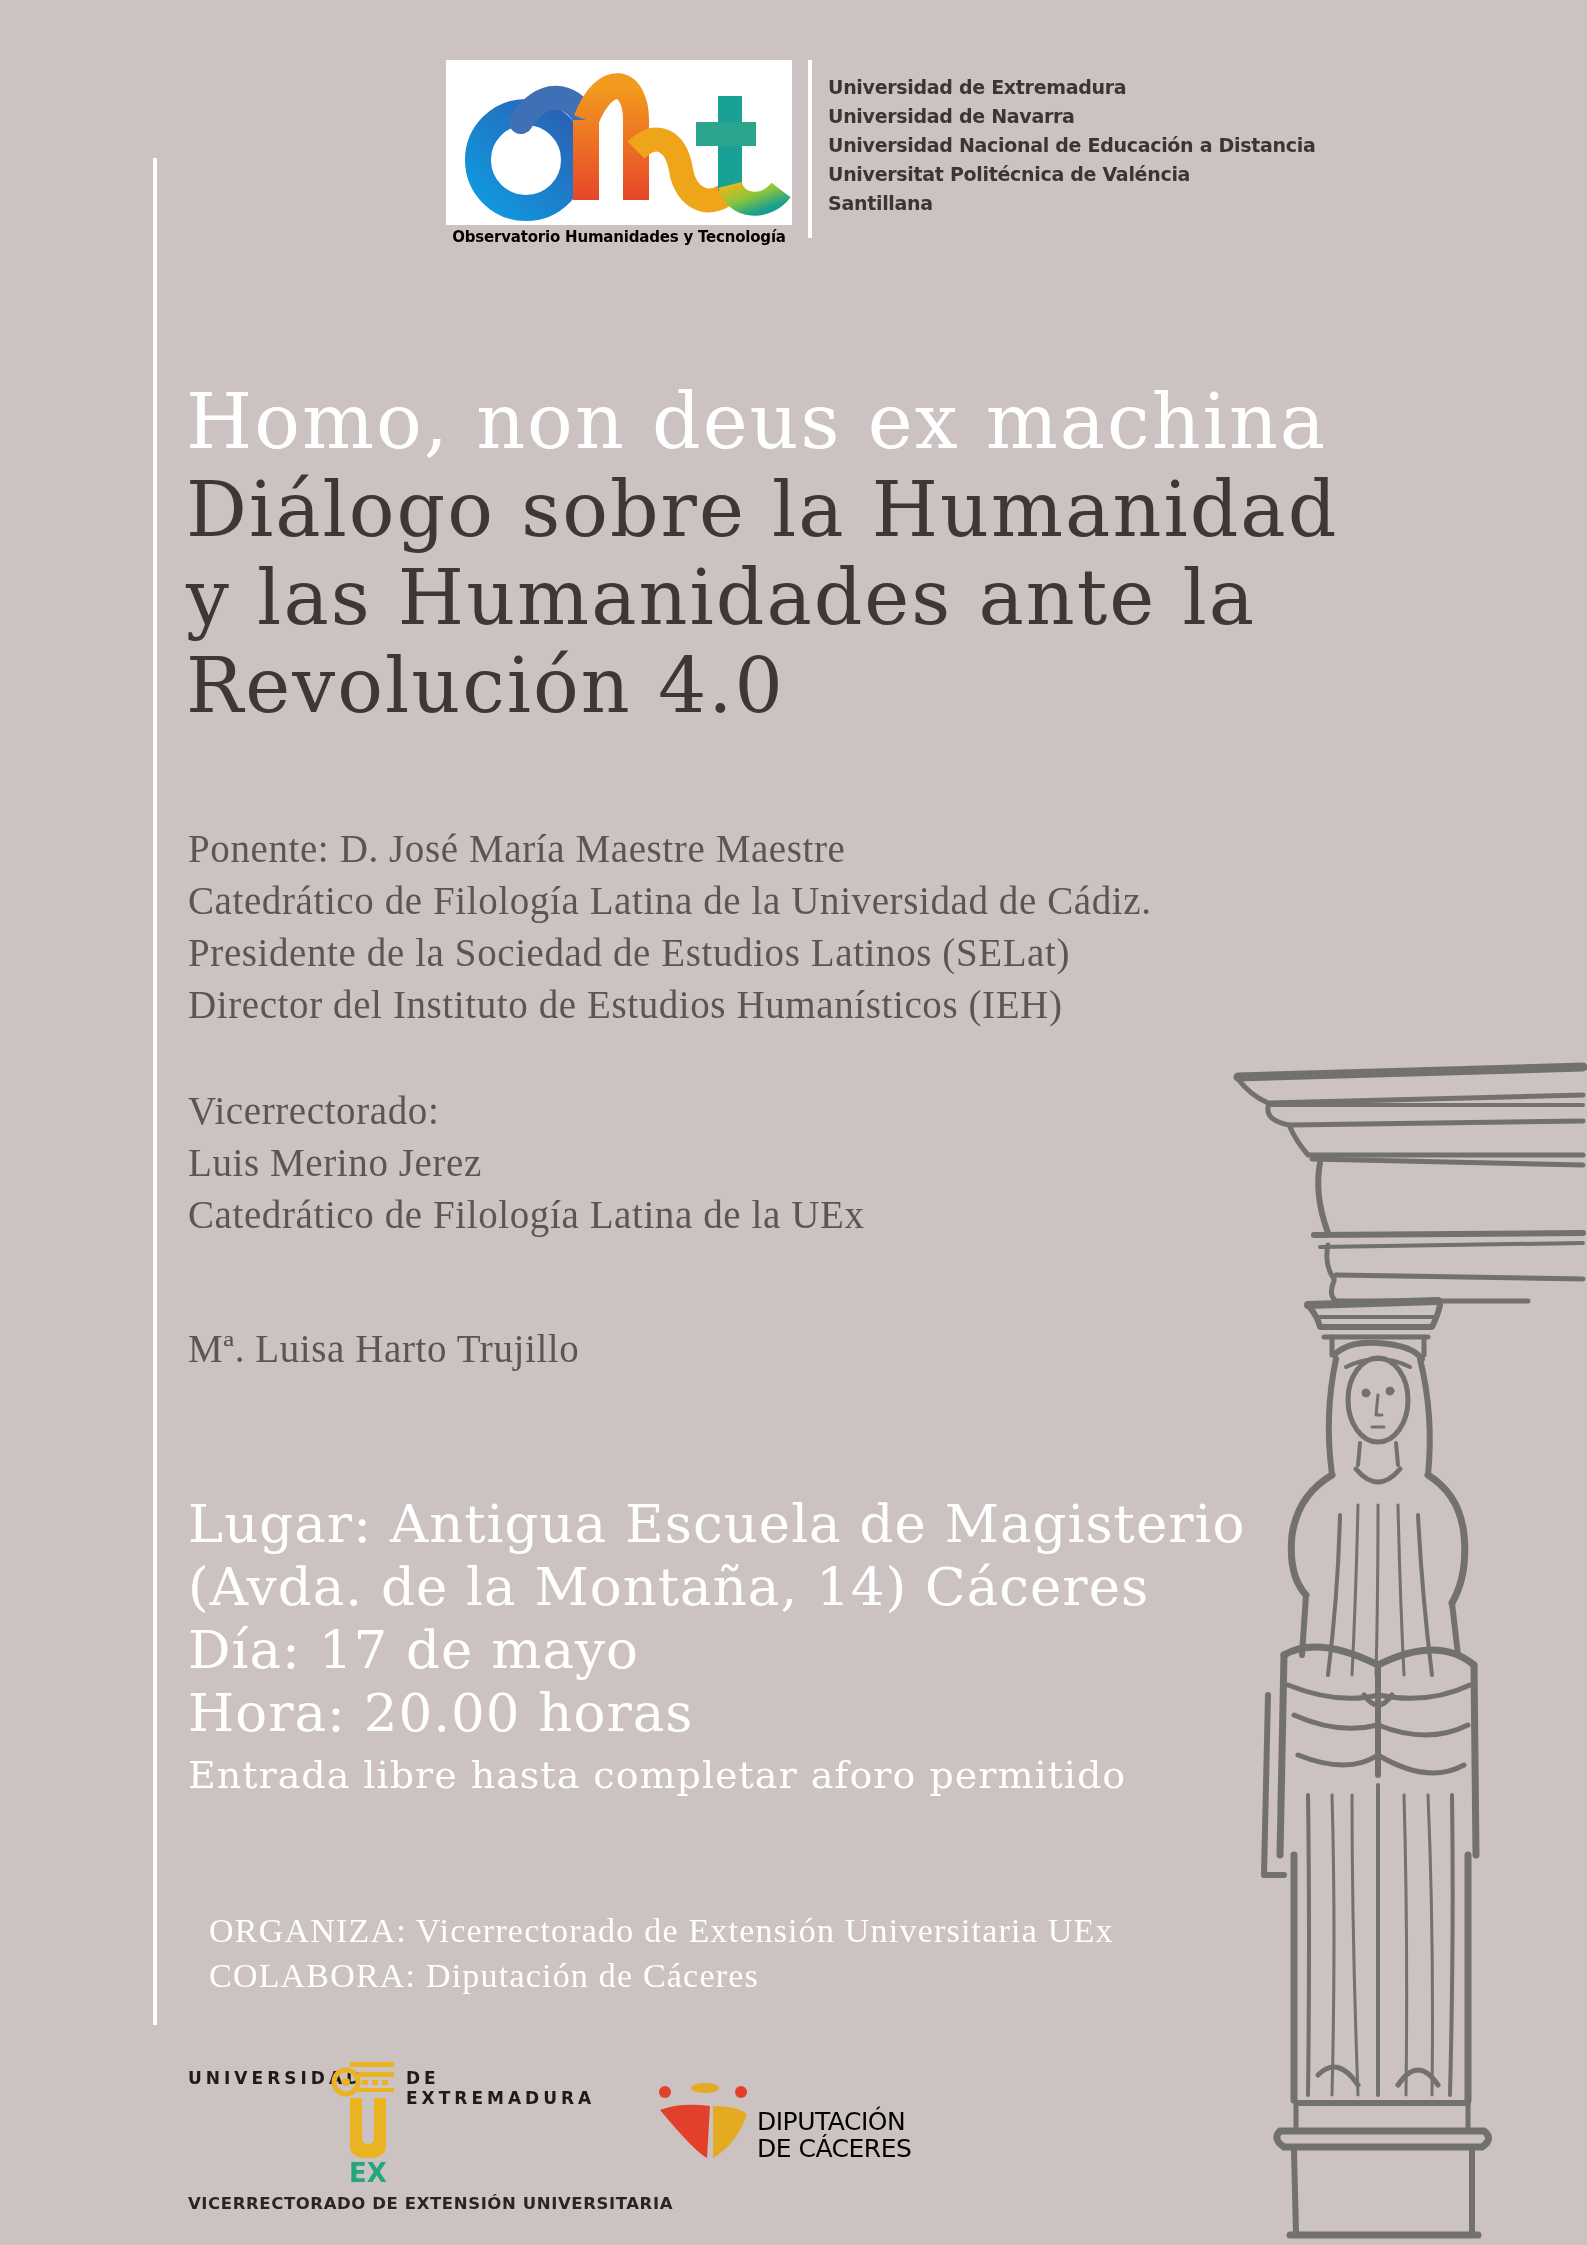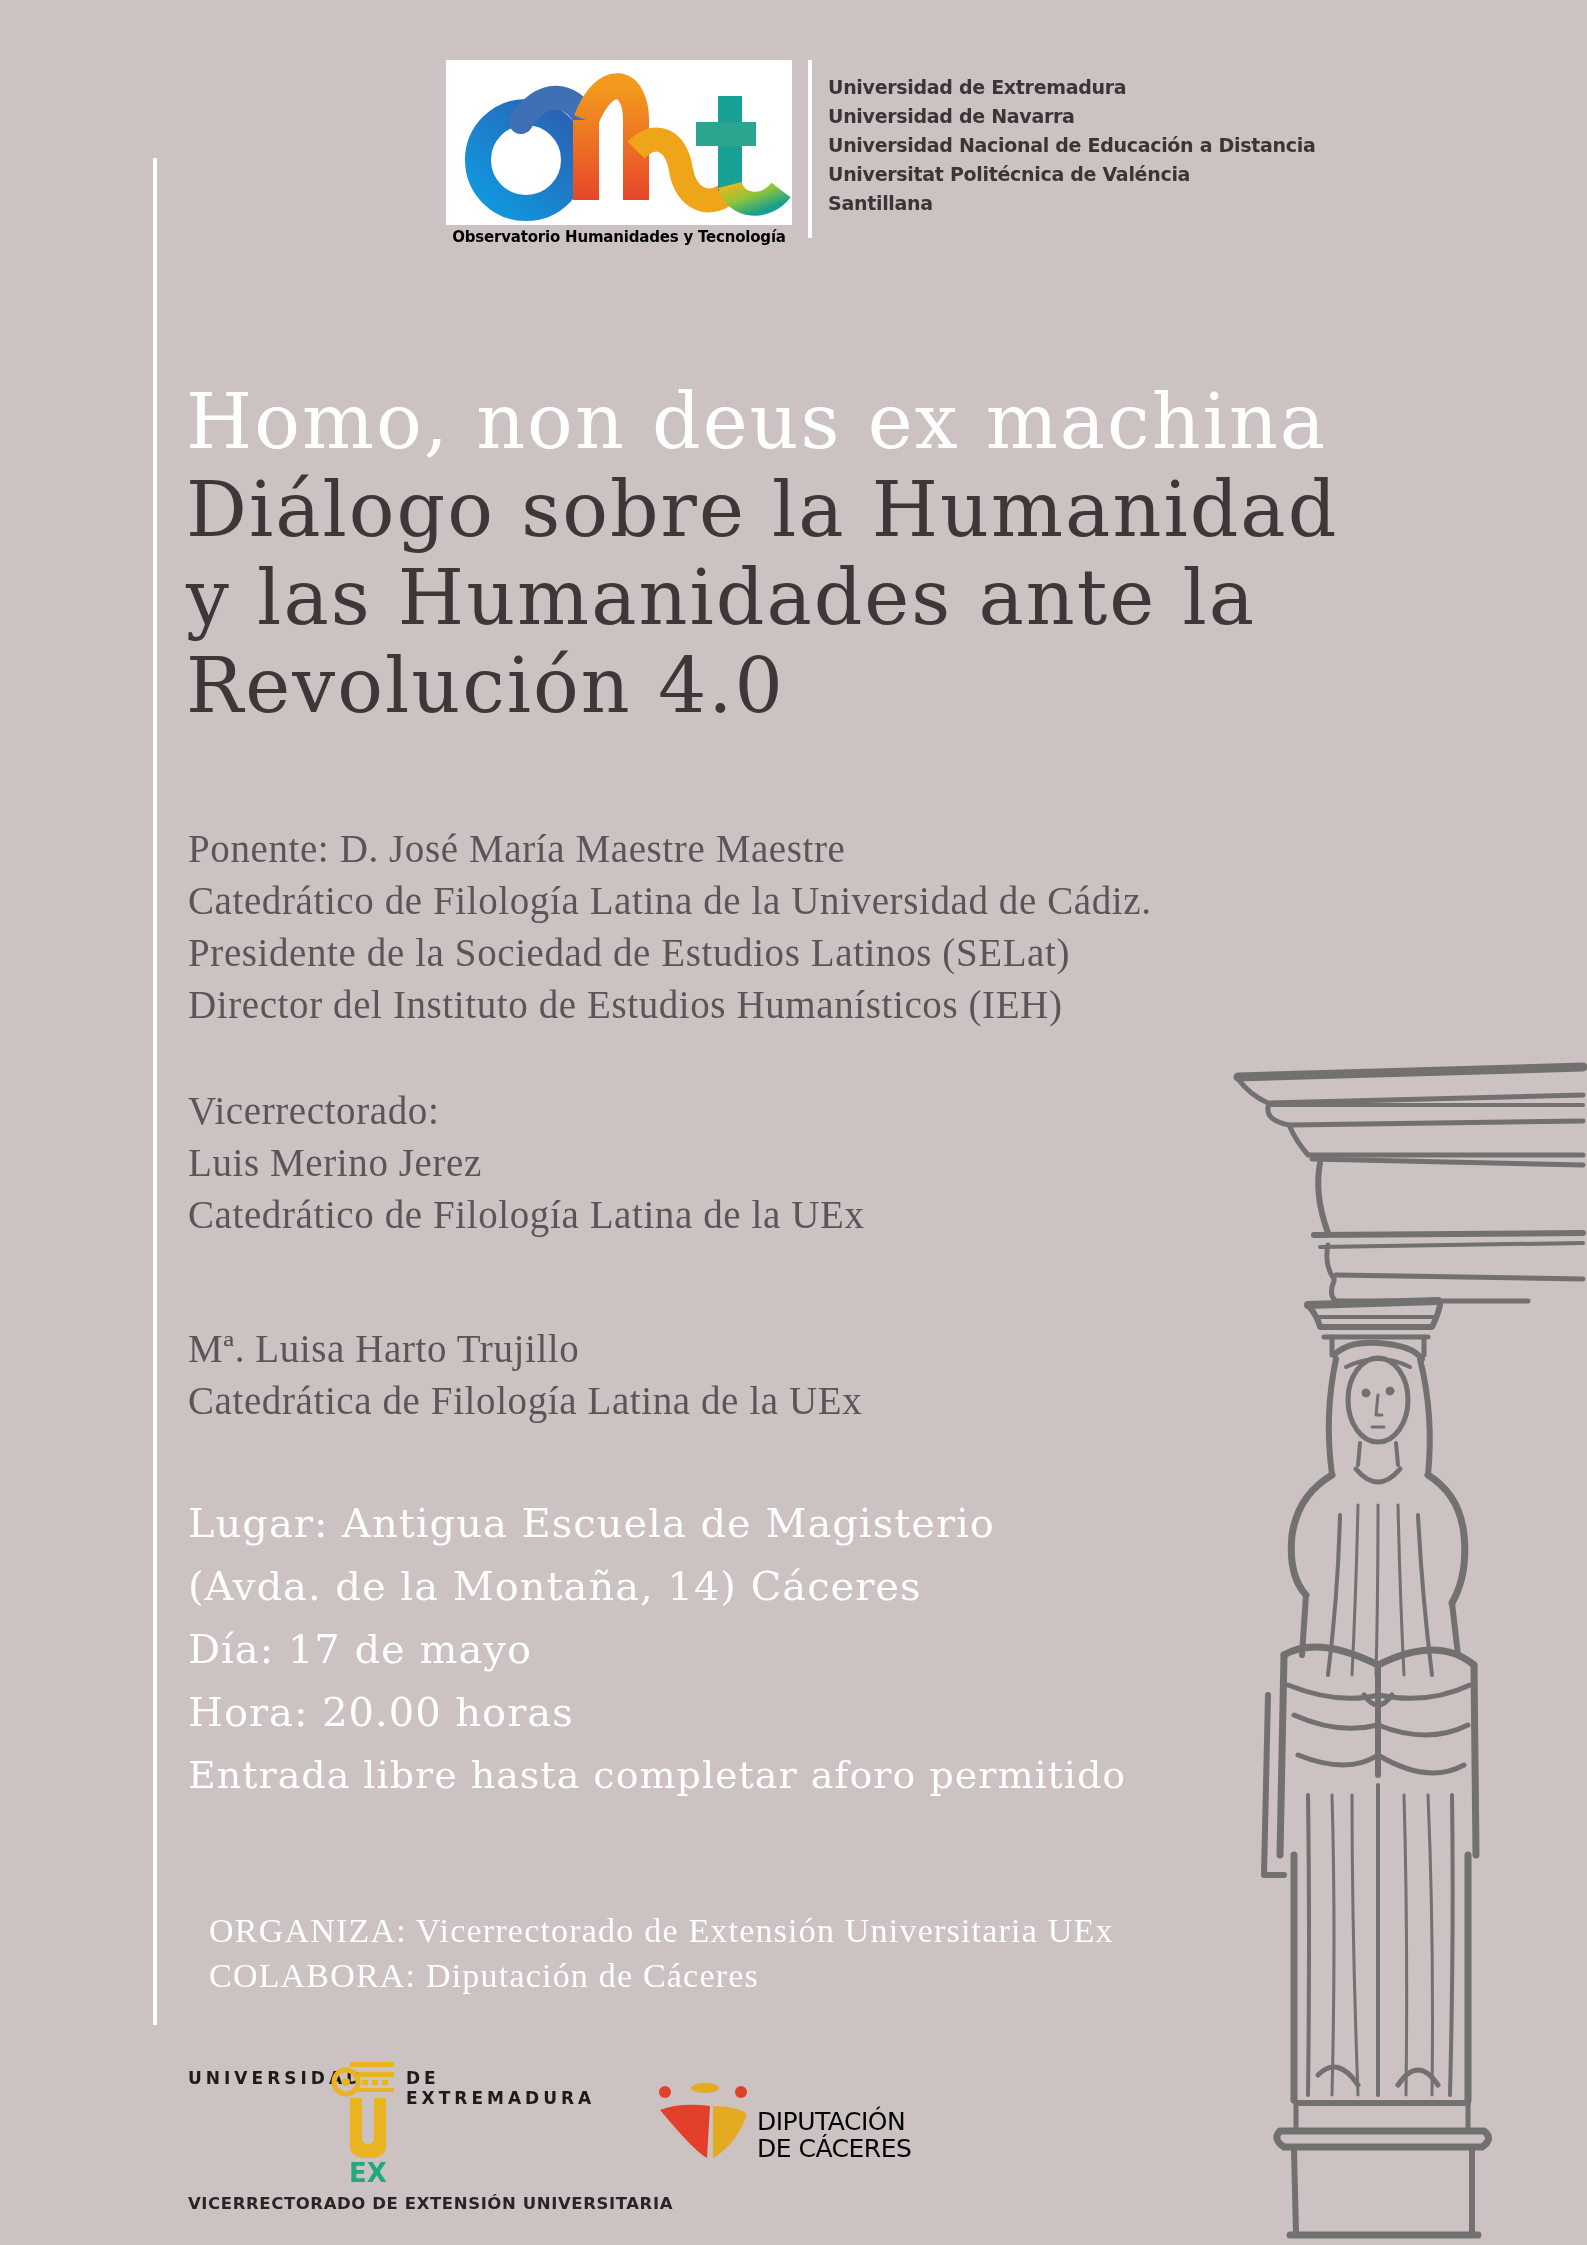--- a/index.html
+++ b/index.html
@@ -45,21 +45,21 @@
   .body-block .ln {
     display:block; font-family:"Liberation Serif", serif; font-size:39px;
     line-height:52px; color:#5b5656; white-space:nowrap; letter-spacing:0.6px;
   }
   #speaker { top:823px; }
   #interlocutors { top:1085px; }
   #interlocutor-2 { top:1293px;margin-top:30px; }
 
   #event-info { left:188px; top:1492px; }
   #event-info .ln {
-    display:block; font-family:"DejaVu Serif", serif; font-size:40px;
+    display:block; font-family:"DejaVu Serif", serif; font-size:53px;
     line-height:63px; color:#ffffff; white-space:nowrap; letter-spacing:1px;
   }
   #event-info .ln.small { font-size:38px; }
 
   #credits { left:188px; top:1908px; }
   #credits .ln {
     display:block; font-family:"Liberation Serif", serif; font-size:34px;
     line-height:45px; color:#ffffff; white-space:nowrap; letter-spacing:1.2px;margin-left:21px;
   }
 
@@ -144,21 +144,20 @@
   <span class="ln">Director del Instituto de Estudios Humanísticos (IEH)</span>
 </div>
 
 <div class="abs body-block" id="interlocutors">
   <span class="ln">Vicerrectorado:</span>
   <span class="ln">Luis Merino Jerez</span>
   <span class="ln">Catedrático de Filología Latina de la UEx</span>
 </div>
 <div class="abs body-block" id="interlocutor-2">
   <span class="ln">Mª. Luisa Harto Trujillo</span>
-  <span class="ln">Catedrática de Filología Latina de la UEx</span>
 </div>
 
 <div class="abs" id="event-info">
   <span class="ln">Lugar: Antigua Escuela de Magisterio</span>
   <span class="ln">(Avda. de la Montaña, 14) Cáceres</span>
   <span class="ln">Día: 17 de mayo</span>
   <span class="ln">Hora: 20.00 horas</span>
   <span class="ln small">Entrada libre hasta completar aforo permitido</span>
 </div>
 

